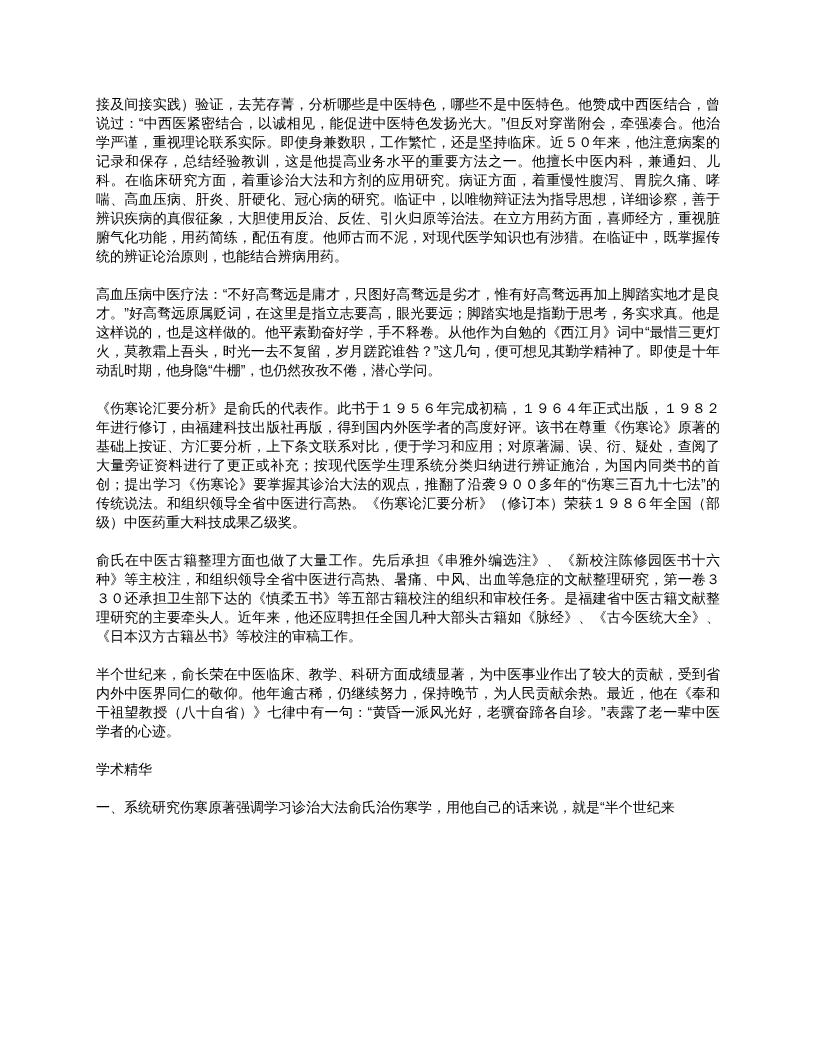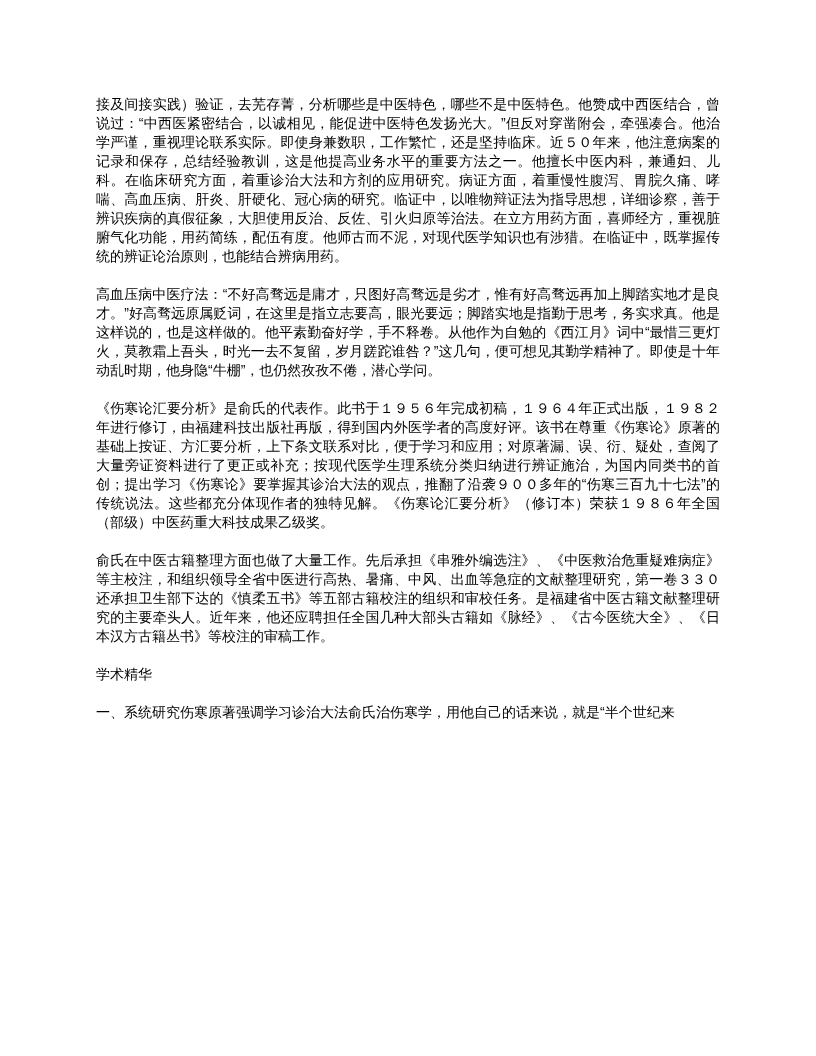--- a/index.html
+++ b/index.html
@@ -32,17 +32,18 @@
     font-weight: normal;
     text-align: left;
   }
 </style>
 </head>
 <body>
 
 <div class="page">
   <p class="para">接及间接实践）验证，去芜存菁，分析哪些是中医特色，哪些不是中医特色。他赞成中西医结合，曾说过：“中西医紧密结合，以诚相见，能促进中医特色发扬光大。”但反对穿凿附会，牵强凑合。他治学严谨，重视理论联系实际。即使身兼数职，工作繁忙，还是坚持临床。近５０年来，他注意病案的记录和保存，总结经验教训，这是他提高业务水平的重要方法之一。他擅长中医内科，兼通妇、儿科。在临床研究方面，着重诊治大法和方剂的应用研究。病证方面，着重慢性腹泻、胃脘久痛、哮喘、高血压病、肝炎、肝硬化、冠心病的研究。临证中，以唯物辩证法为指导思想，详细诊察，善于辨识疾病的真假征象，大胆使用反治、反佐、引火归原等治法。在立方用药方面，喜师经方，重视脏腑气化功能，用药简练，配伍有度。他师古而不泥，对现代医学知识也有涉猎。在临证中，既掌握传统的辨证论治原则，也能结合辨病用药。</p>
   <p class="para">高血压病中医疗法：“不好高骛远是庸才，只图好高骛远是劣才，惟有好高骛远再加上脚踏实地才是良才。”好高骛远原属贬词，在这里是指立志要高，眼光要远；脚踏实地是指勤于思考，务实求真。他是这样说的，也是这样做的。他平素勤奋好学，手不释卷。从他作为自勉的《西江月》词中“最惜三更灯火，莫教霜上吾头，时光一去不复留，岁月蹉跎谁咎？”这几句，便可想见其勤学精神了。即使是十年动乱时期，他身隐“牛棚”，也仍然孜孜不倦，潜心学问。</p>
-  <p class="para">《伤寒论汇要分析》是俞氏的代表作。此书于１９５６年完成初稿，１９６４年正式出版，１９８２年进行修订，由福建科技出版社再版，得到国内外医学者的高度好评。该书在尊重《伤寒论》原著的基础上按证、方汇要分析，上下条文联系对比，便于学习和应用；对原著漏、误、衍、疑处，查阅了大量旁证资料进行了更正或补充；按现代医学生理系统分类归纳进行辨证施治，为国内同类书的首创；提出学习《伤寒论》要掌握其诊治大法的观点，推翻了沿袭９００多年的“伤寒三百九十七法”的传统说法。这些都充分体现作者的独特见解。《伤寒论汇要分析》（修订本）荣获１９８６年全国（部级）中医药重大科技成果乙级奖。</p>
-  <p class="para">俞氏在中医古籍整理方面也做了大量工作。先后承担《串雅外编选注》、《中医救治危重疑难病症》等主校注，和组织领导全省中医进行高热、暑痛、中风、出血等急症的文献整理研究，第一卷３３０还承担卫生部下达的《慎柔五书》等五部古籍校注的组织和审校任务。是福建省中医古籍文献整理研究的主要牵头人。近年来，他还应聘担任全国几种大部头古籍如《脉经》、《古今医统大全》、《日本汉方古籍丛书》等校注的审稿工作。</p>
+  <p class="para">《伤寒论汇要分析》是俞氏的代表作。此书于１９５６年完成初稿，１９６４年正式出版，１９８２年进行修订，由福建科技出版社再版，得到国内外医学者的高度好评。该书在尊重《伤寒论》原著的基础上按证、方汇要分析，上下条文联系对比，便于学习和应用；对原著漏、误、衍、疑处，查阅了大量旁证资料进行了更正或补充；按现代医学生理系统分类归纳进行辨证施治，为国内同类书的首创；提出学习《伤寒论》要掌握其诊治大法的观点，推翻了沿袭９００多年的“伤寒三百九十七法”的传统说法。和组织领导全省中医进行高热。《伤寒论汇要分析》（修订本）荣获１９８６年全国（部级）中医药重大科技成果乙级奖。</p>
+  <p class="para">俞氏在中医古籍整理方面也做了大量工作。先后承担《串雅外编选注》、《新校注陈修园医书十六种》等主校注，和组织领导全省中医进行高热、暑痛、中风、出血等急症的文献整理研究，第一卷３３０还承担卫生部下达的《慎柔五书》等五部古籍校注的组织和审校任务。是福建省中医古籍文献整理研究的主要牵头人。近年来，他还应聘担任全国几种大部头古籍如《脉经》、《古今医统大全》、《日本汉方古籍丛书》等校注的审稿工作。</p>
+  <p class="para">半个世纪来，俞长荣在中医临床、教学、科研方面成绩显著，为中医事业作出了较大的贡献，受到省内外中医界同仁的敬仰。他年逾古稀，仍继续努力，保持晚节，为人民贡献余热。最近，他在《奉和干祖望教授（八十自省）》七律中有一句：“黄昏一派风光好，老骥奋蹄各自珍。”表露了老一辈中医学者的心迹。</p>
   <p class="section-heading">学术精华</p>
   <p class="para">一、系统研究伤寒原著强调学习诊治大法俞氏治伤寒学，用他自己的话来说，就是“半个世纪来</p>
 </div>
 
 </body></html>

